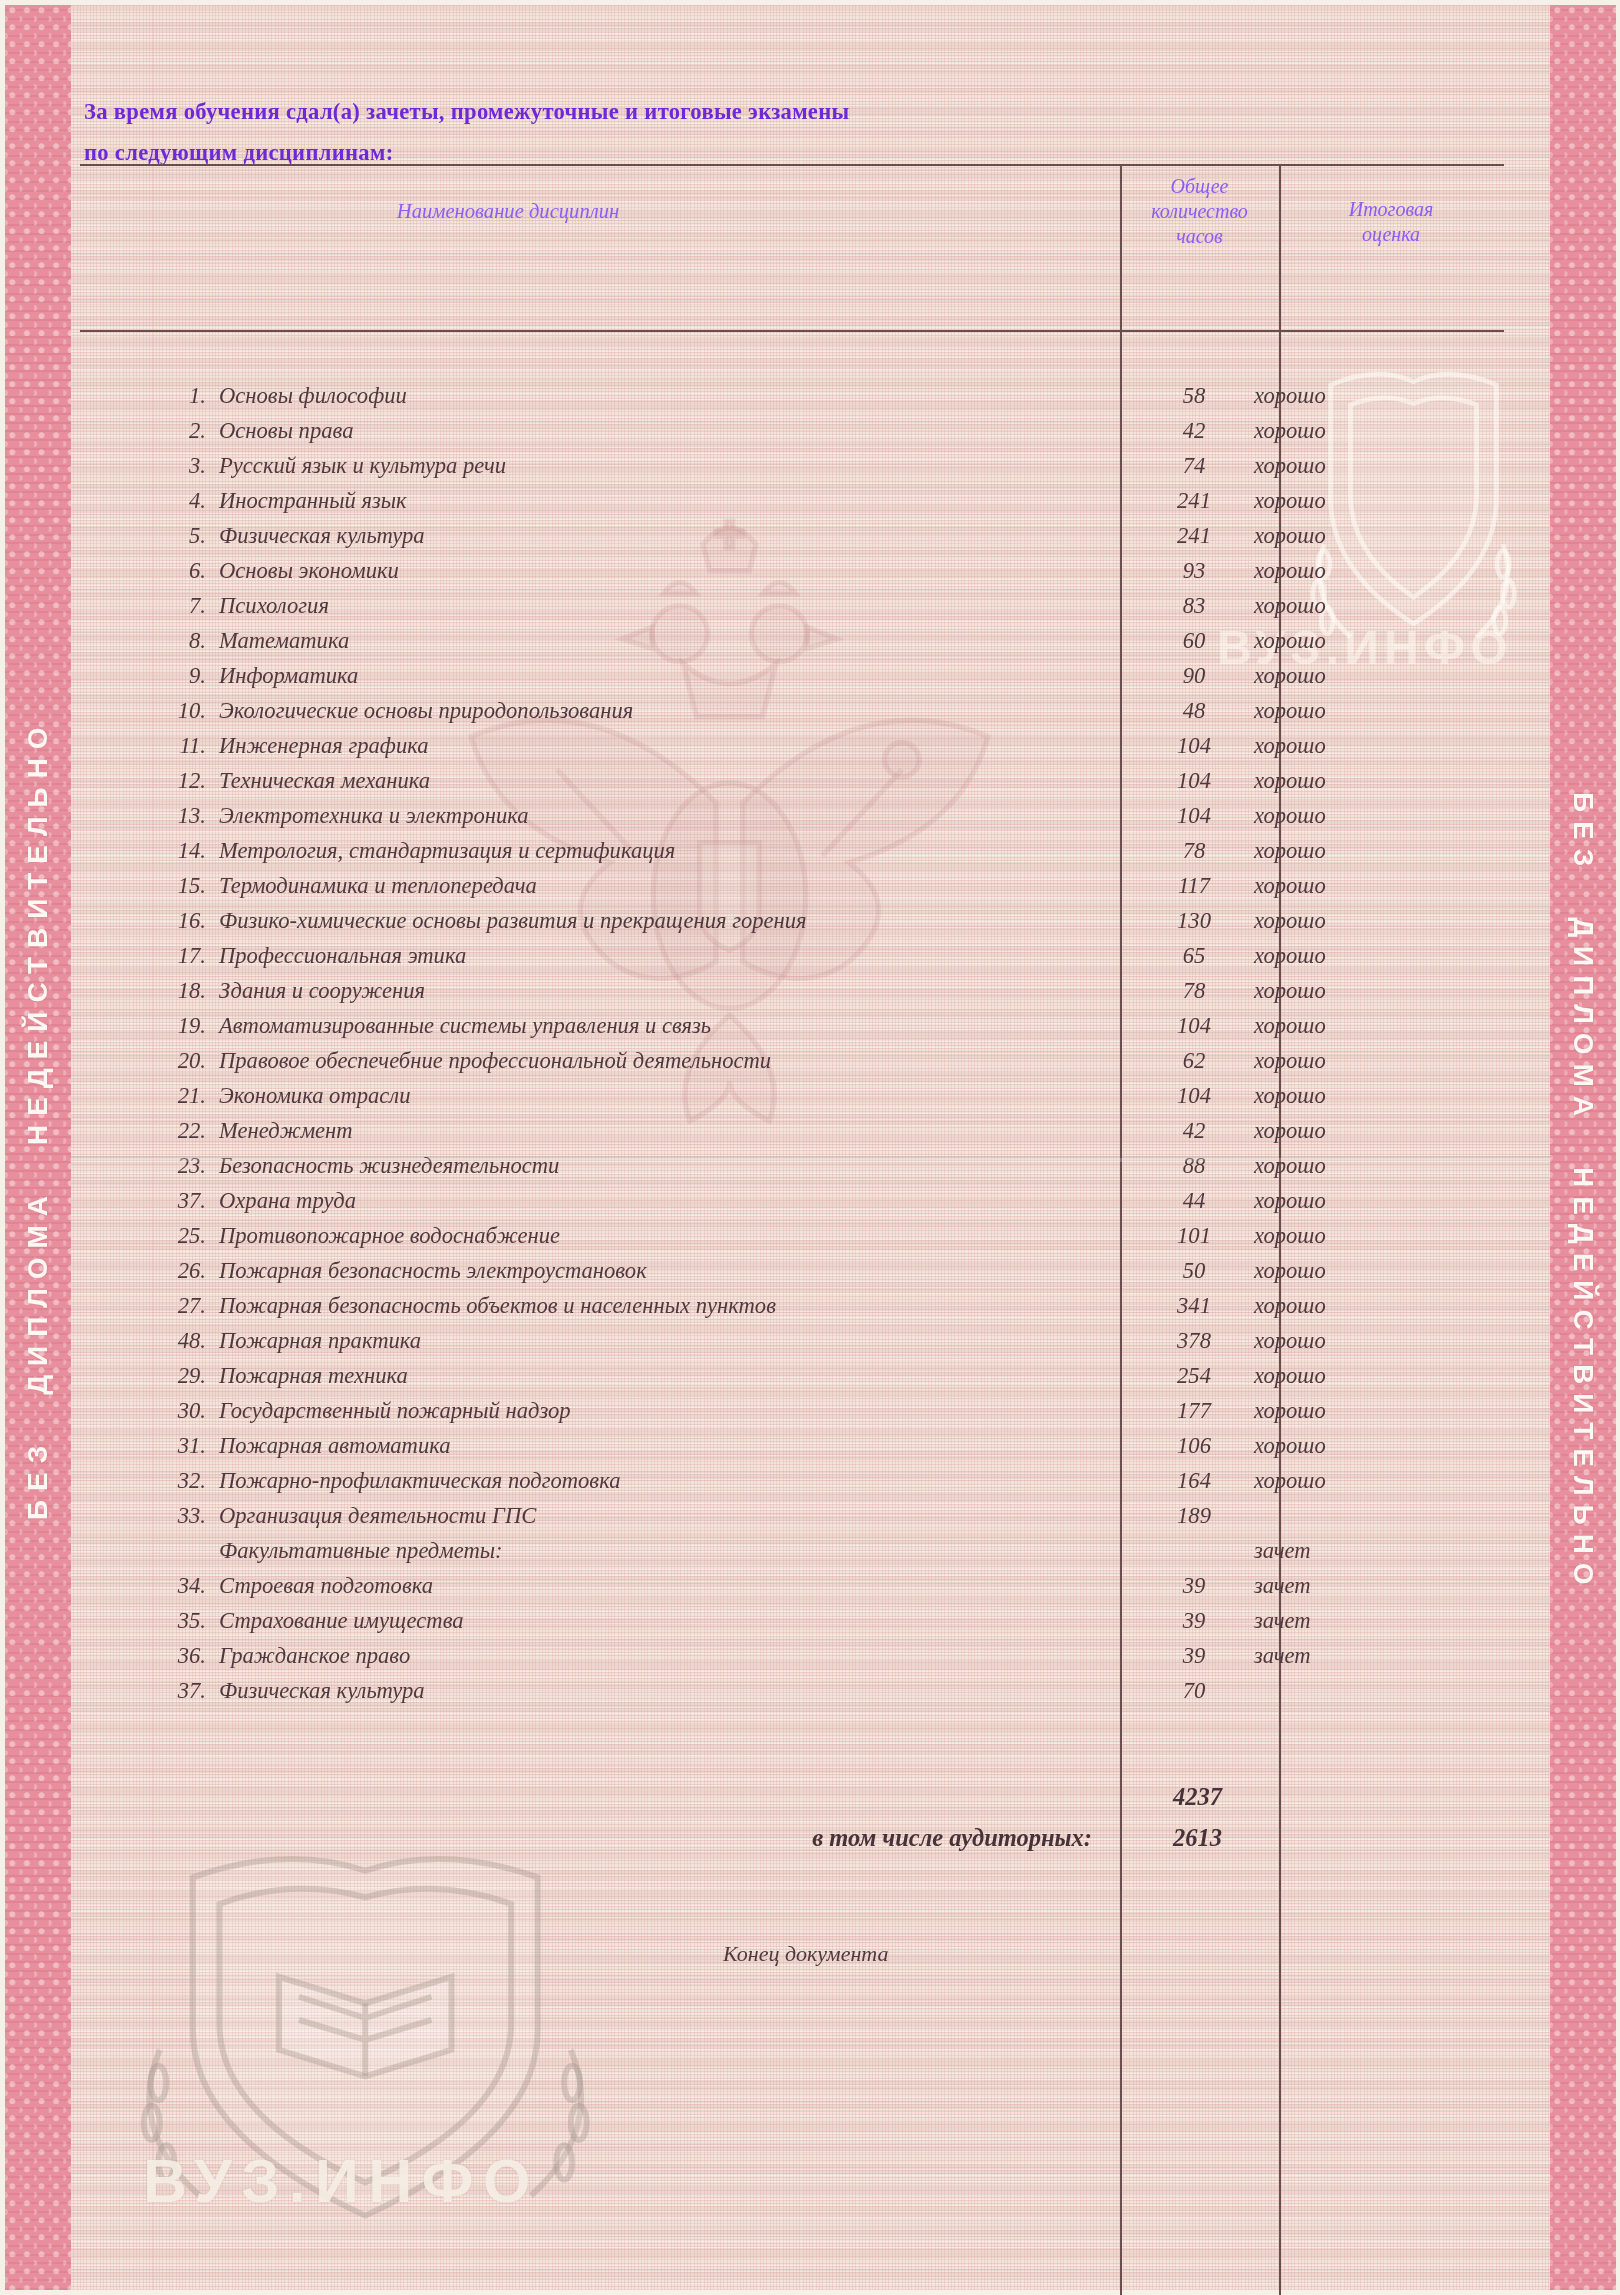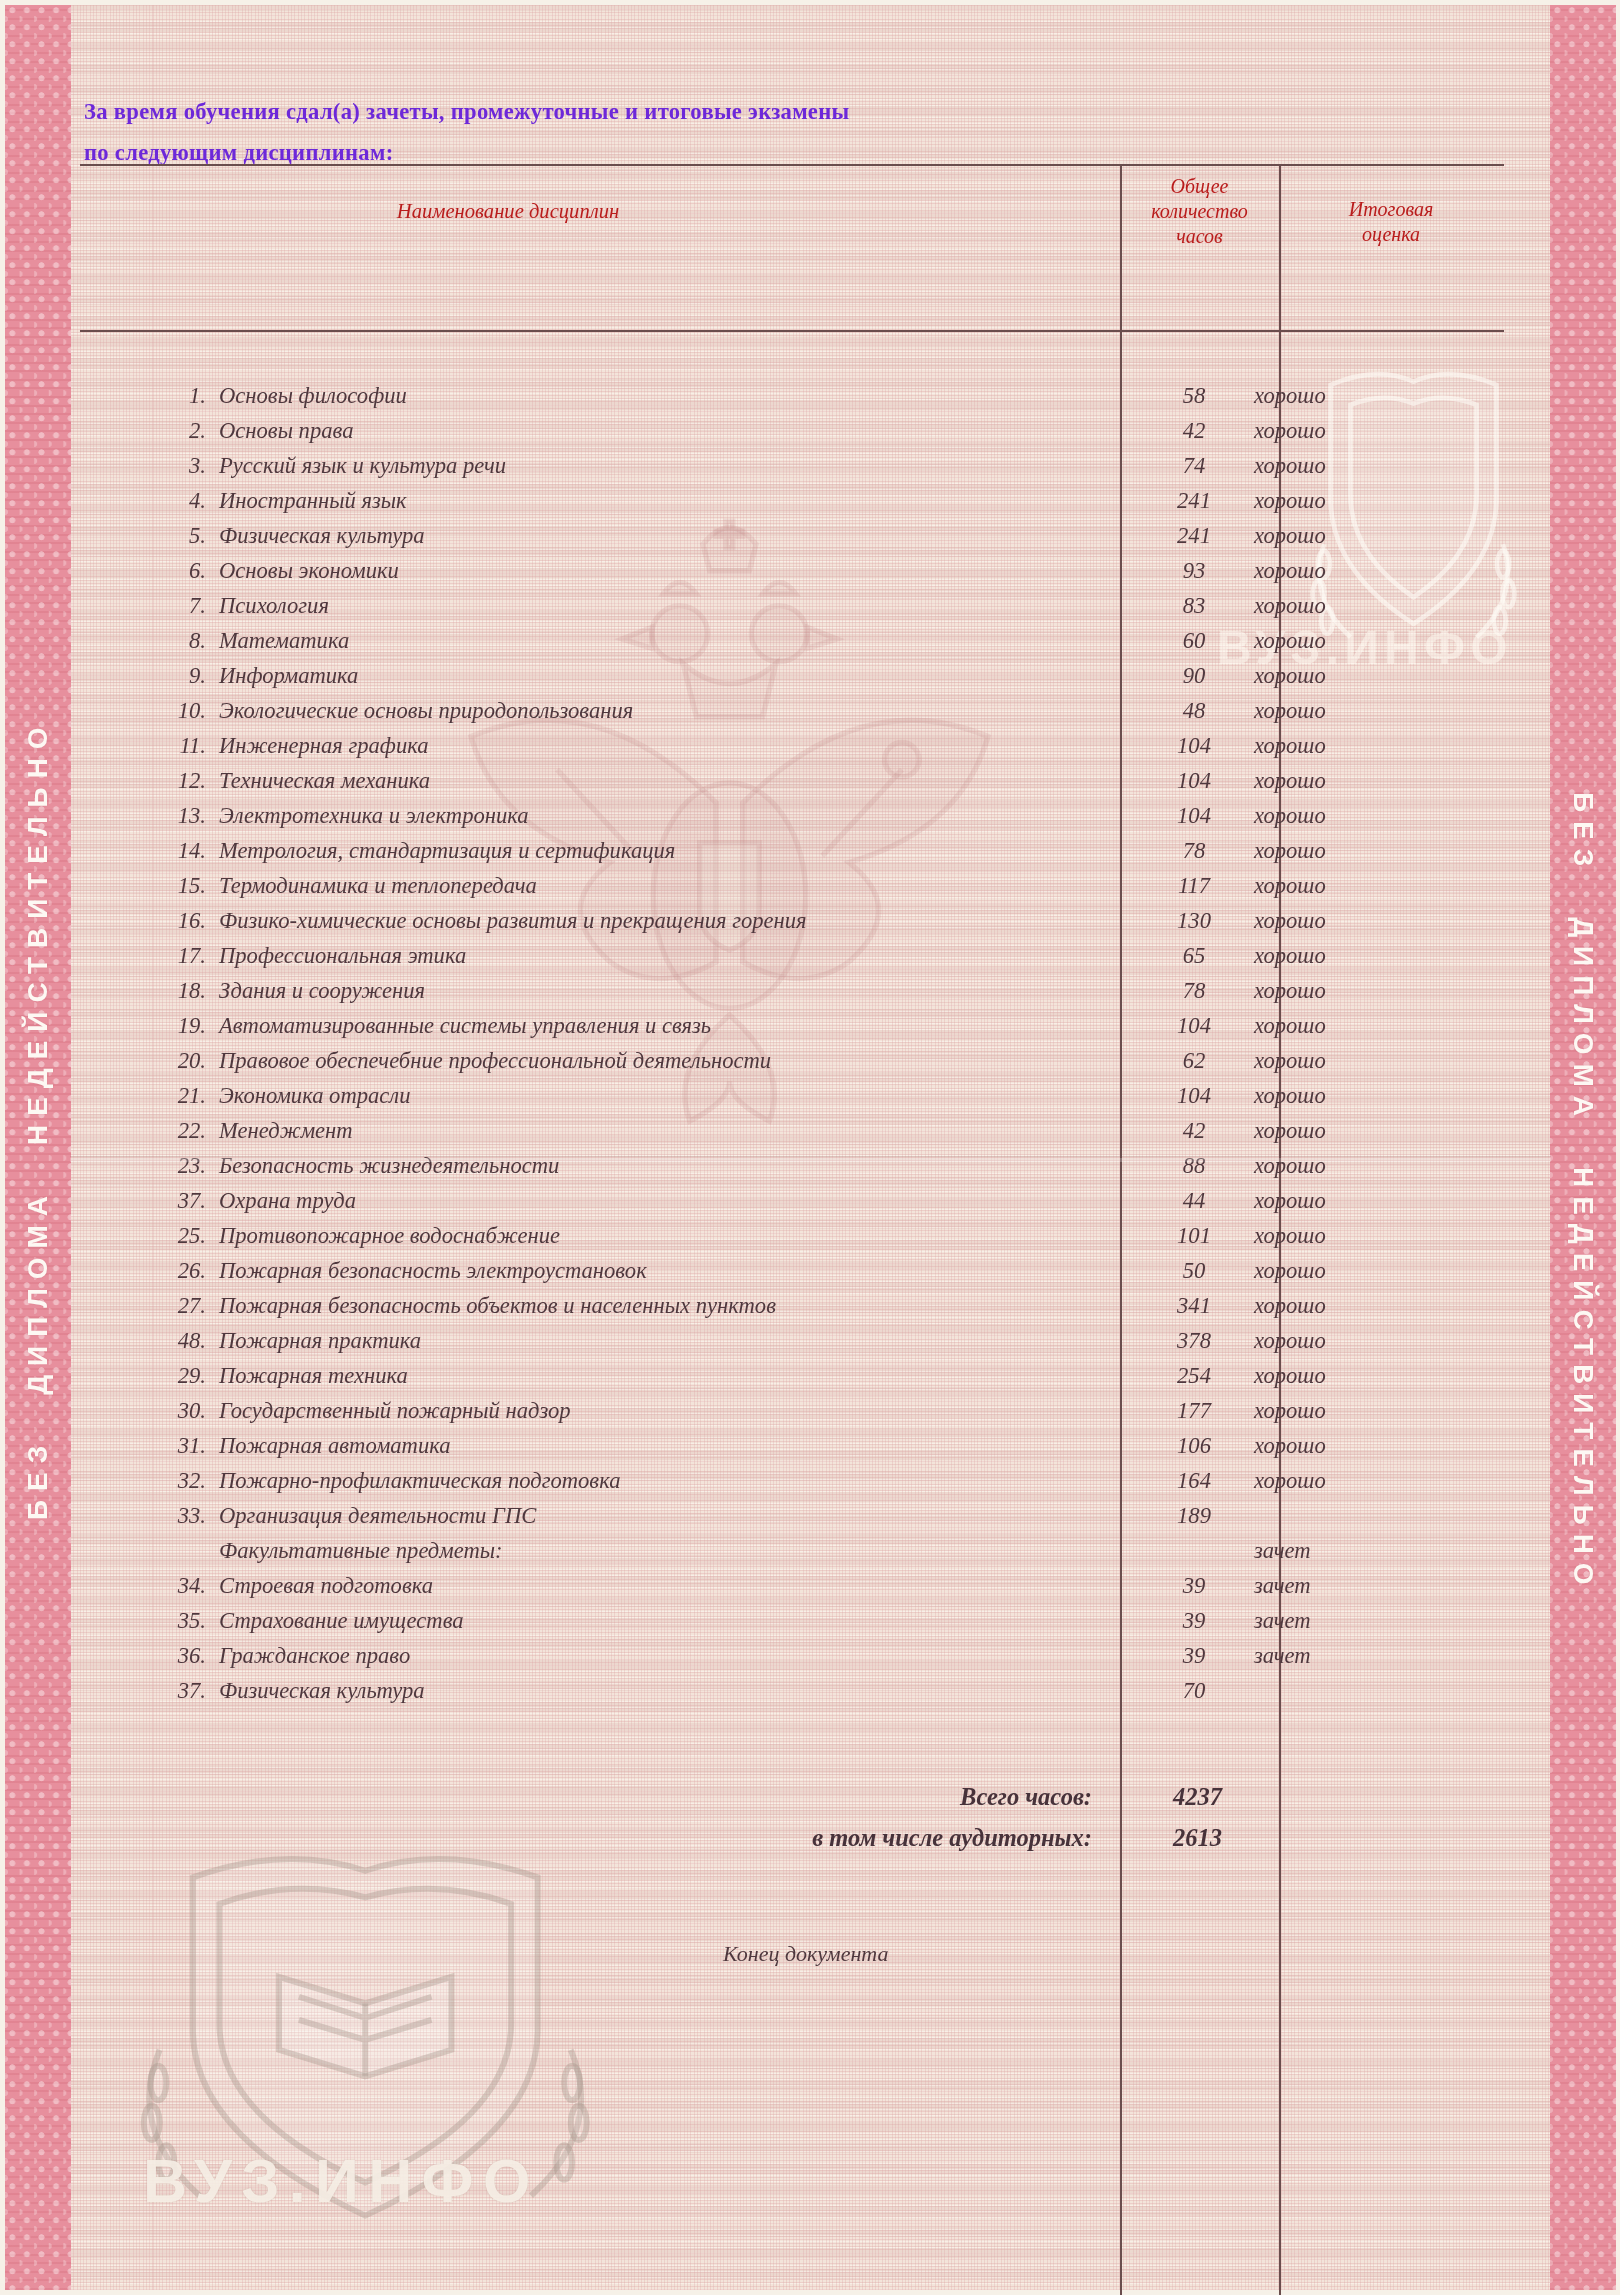--- a/index.html
+++ b/index.html
@@ -34,21 +34,21 @@
     line-height:1.8;color:#6d28d9;letter-spacing:0.3px;}
   
   .hline,.vline{position:absolute;background:#6a4d4d;}
   .hline{height:2px;}
   .vline{width:2px;}
   .hl-top{left:80px;width:1424px;top:164px;}
   .hl-head{left:80px;width:1424px;top:330px;}
   .vl-1{left:1120px;top:164px;bottom:0;}
   .vl-2{left:1279px;top:164px;bottom:0;}
   
-  .th{position:absolute;font-style:italic;font-size:20px;color:#b91c1c;text-align:center;white-space:pre-line;line-height:1.25;}
+  .th{position:absolute;font-style:italic;font-size:20px;color:#8b5cf6;text-align:center;white-space:pre-line;line-height:1.25;}
   .th-name{left:80px;width:856px;top:199px;font-size:20.6px;}
   .th-hours{left:1120px;width:159px;top:174px;}
   .th-grade{left:1279px;width:224px;top:197px;}
   
   .rows{position:absolute;left:0;top:383px;width:1621px;}
   .row{position:relative;height:35px;font-style:italic;font-size:22.6px;color:#4f383e;}
   .row span{position:absolute;top:0;}
   .row .num{left:133px;width:73px;text-align:right;}
   .row .name{left:219px;width:889px;white-space:nowrap;}
   .row .hours{left:1121px;width:146px;text-align:center;}
@@ -419,21 +419,20 @@
     </div>
 
     <div class="row">
       <span class="num">37.</span>
       <span class="name">Физическая культура</span>
       <span class="hours">70</span>
       <span class="grade"></span>
     </div>
   </div>
 
-  <div class="total-label t1">Всего часов:</div>
   <div class="total-value t1">4237</div>
   <div class="total-label t2">в том числе аудиторных:</div>
   <div class="total-value t2">2613</div>
 
   <div class="end-note">Конец документа</div>
 
   <div class="crease"></div>
   <div class="crease-light"></div>
 
 </div>

